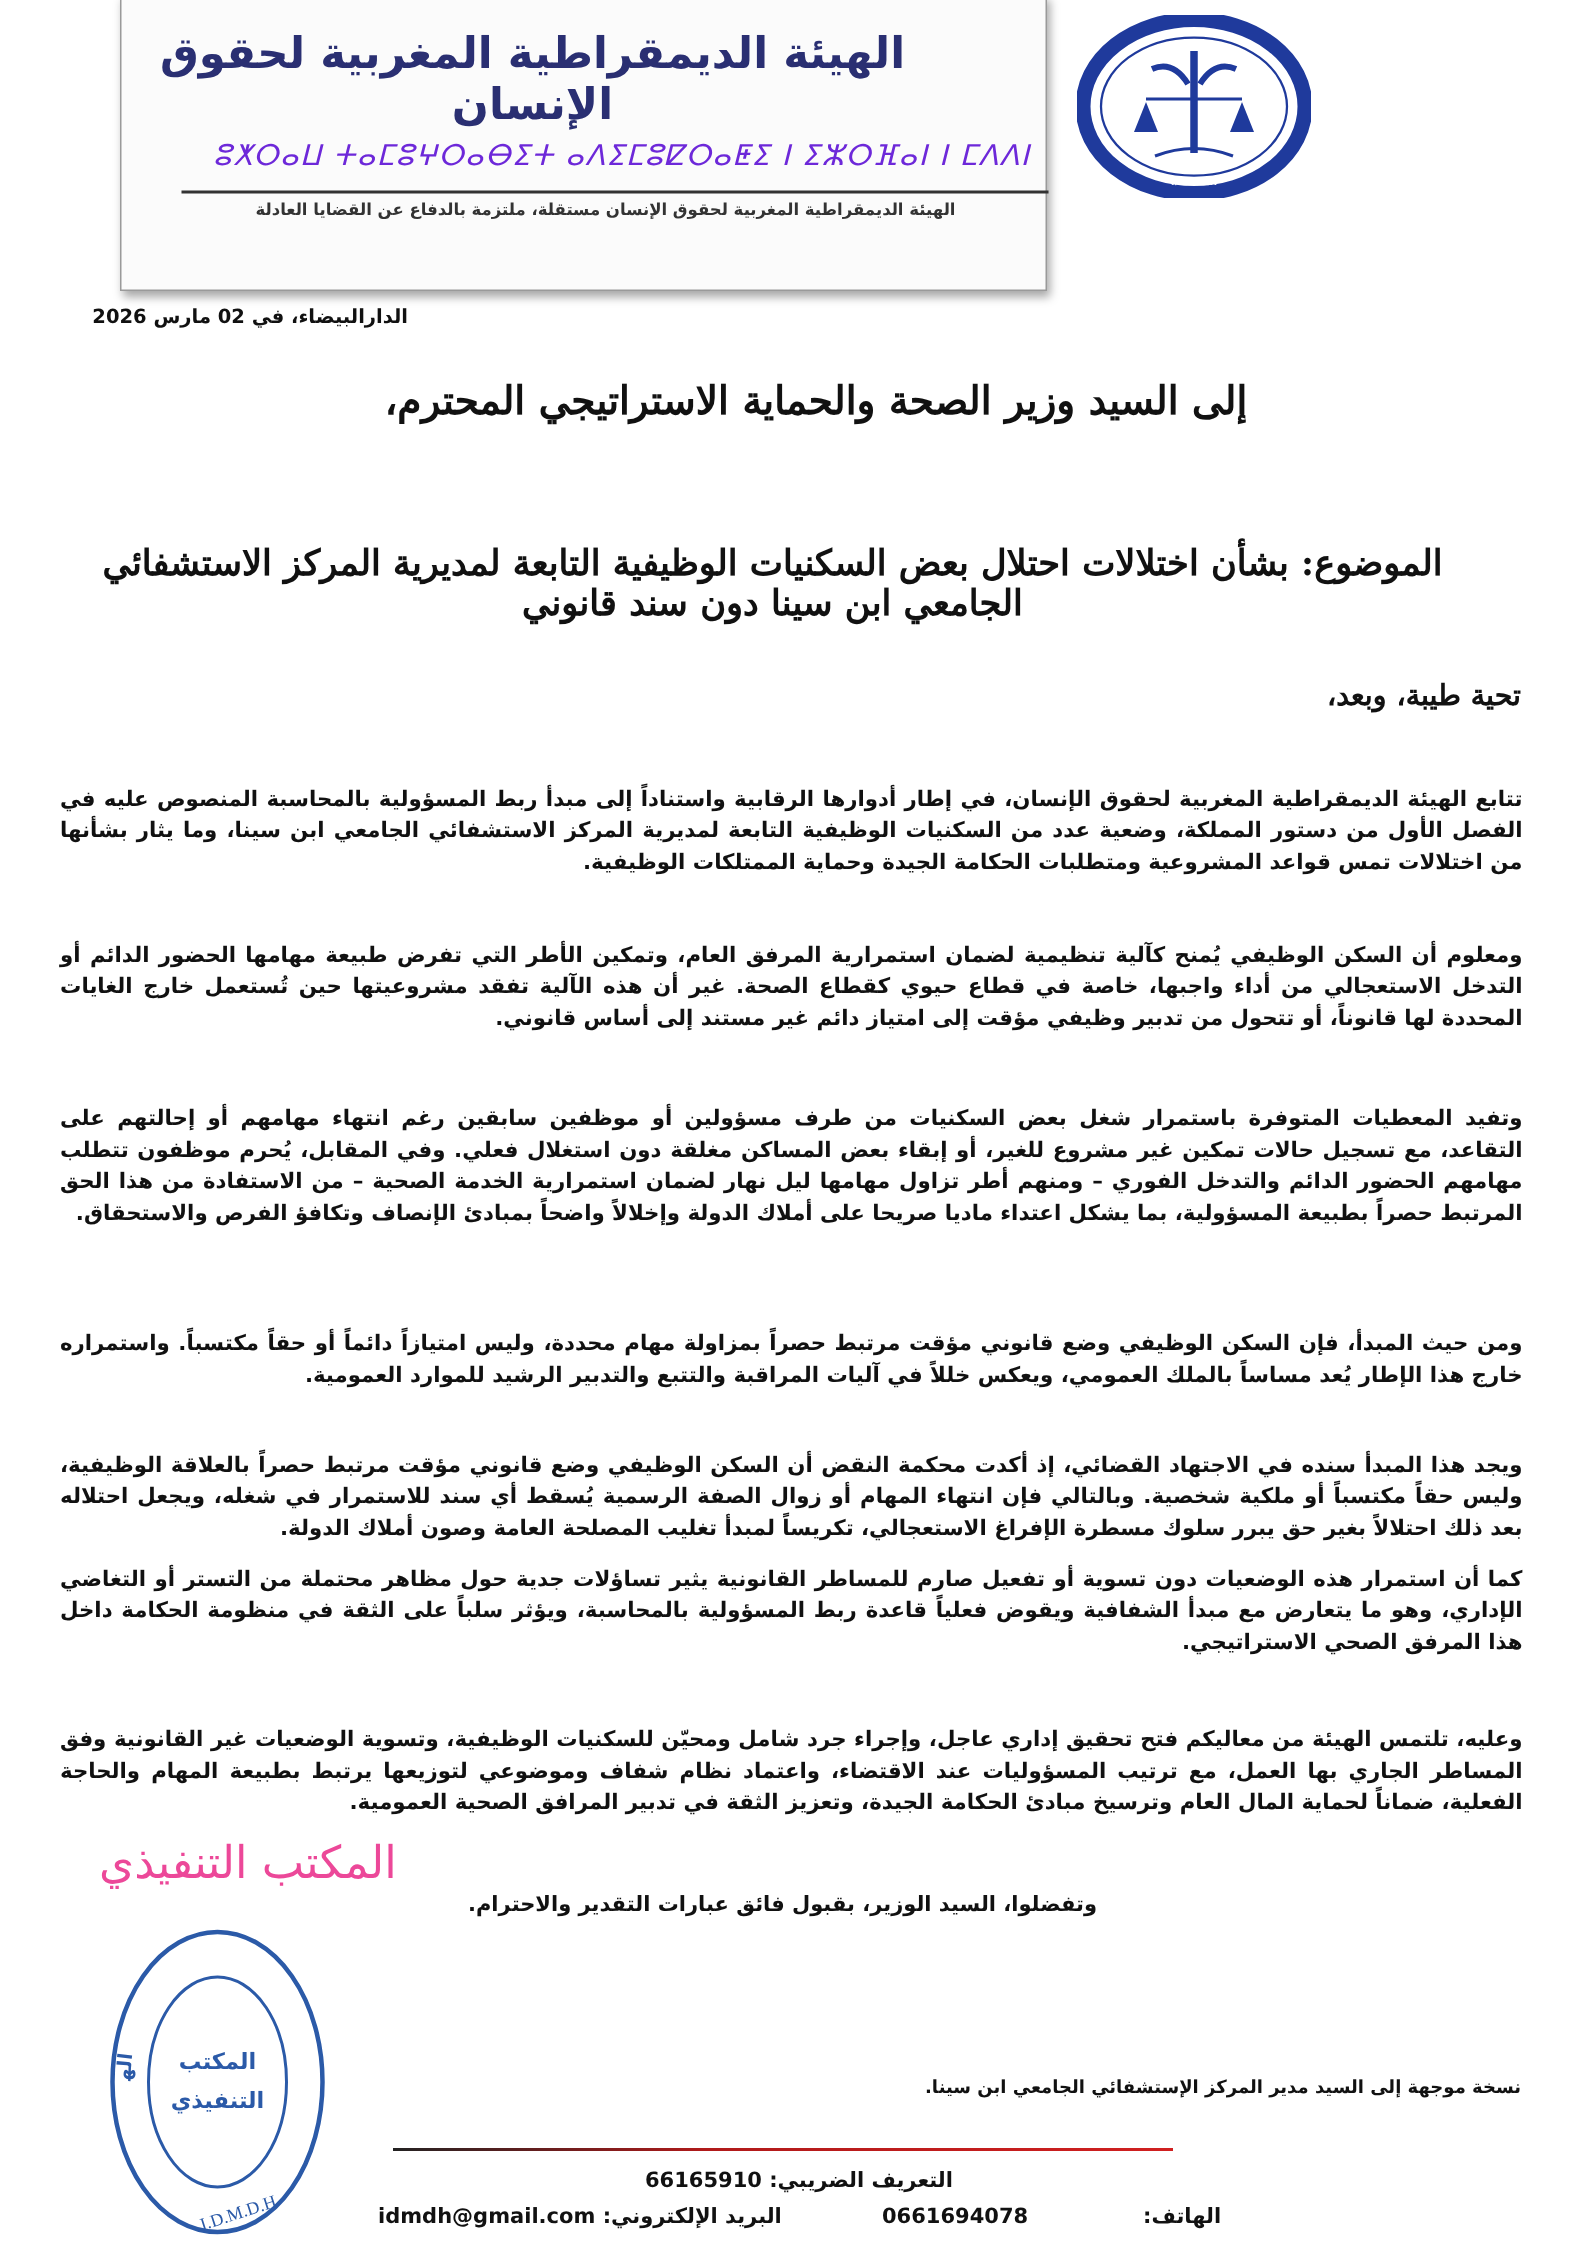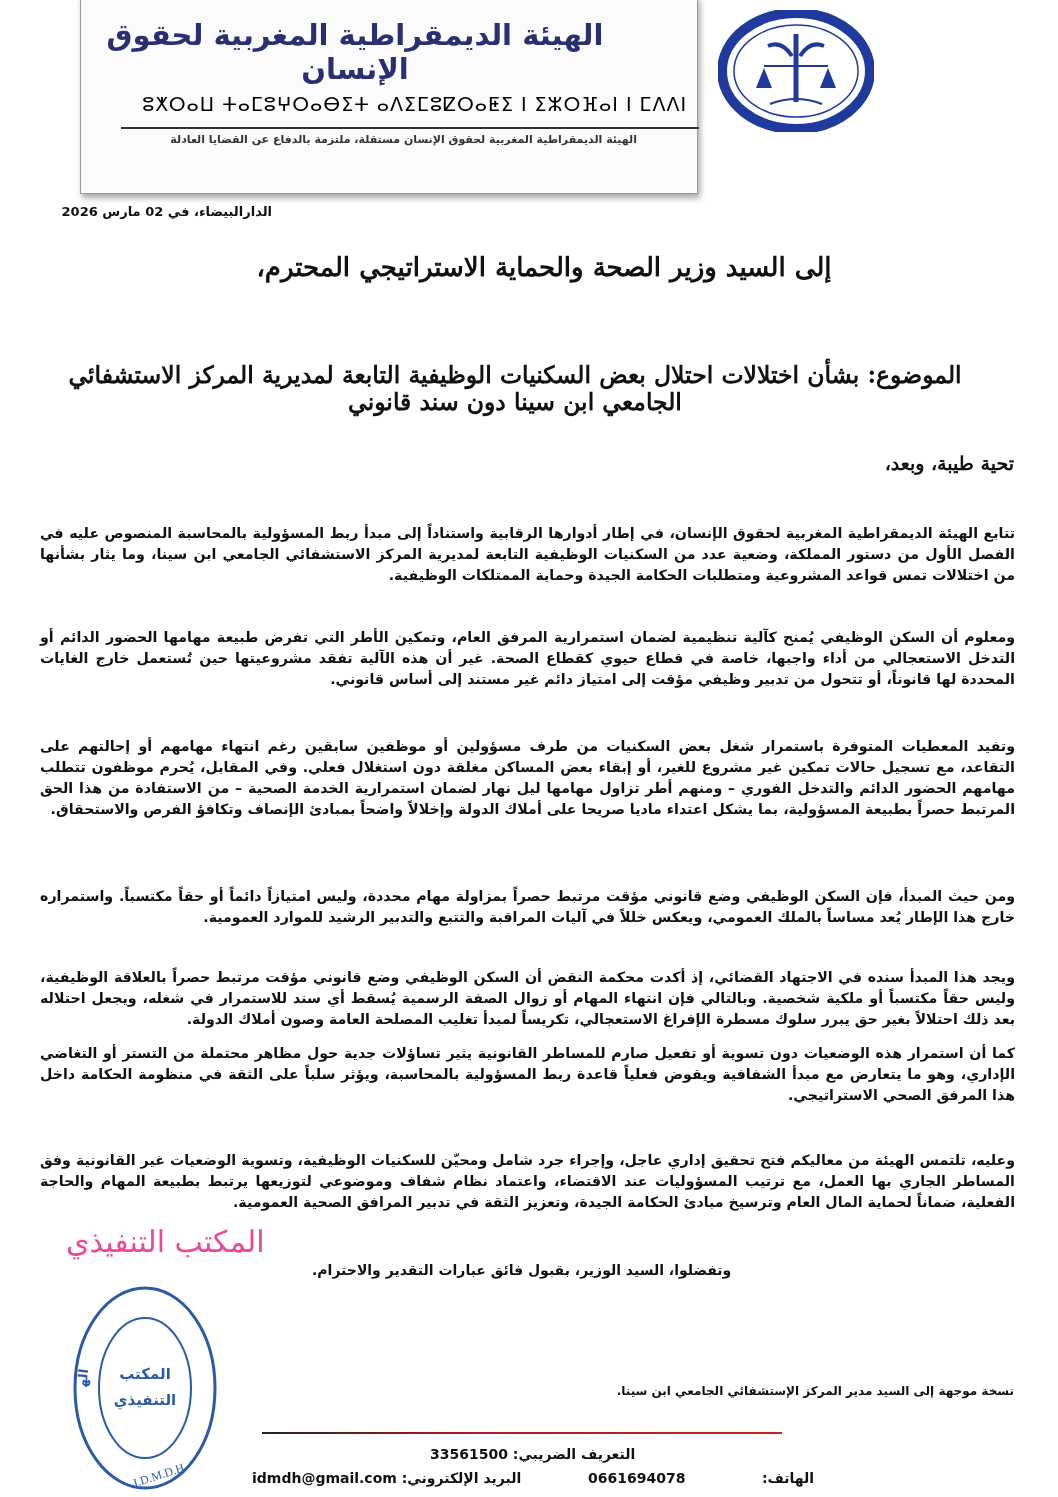--- a/index.html
+++ b/index.html
@@ -17,21 +17,21 @@
       font-family: "DejaVu Sans", sans-serif; font-weight: bold; font-size: 29px;
       color: #2a2f72; direction: rtl;
     }
     .lh-french {
       position: absolute; left: 0; right: 10px; top: 60px; text-align: right; padding-right: 10px;
       font-family: "Liberation Serif", serif; font-weight: bold; font-size: 21.5px; color: #7a2a2a;
       letter-spacing: -0.2px;
     }
     .lh-tifinagh {
       position: absolute; left: 44px; right: 10px; top: 97px; text-align: right;
-      font-family: "DejaVu Sans", sans-serif; font-size: 19px; color: #000000; letter-spacing: 1px;
+      font-family: "DejaVu Sans", sans-serif; font-size: 19px; color: #6d28d9; letter-spacing: 1px; font-style: italic;
     }
     .lh-rule {
       position: absolute; left: 40px; width: 578px; top: 131px; height: 2px; background: #333;
     }
     .lh-slogan {
       position: absolute; left: 60px; right: 40px; top: 137px; direction: rtl;
       font-size: 11px; font-weight: bold; color: #333; padding-right: 20px;
     }
     .logo {
       position: absolute; left: 718px; top: 10px; width: 156px; height: 122px;
@@ -152,20 +152,20 @@
   <text x="75" y="96" text-anchor="middle" font-family="DejaVu Sans, sans-serif" font-size="15" font-weight="bold" fill="#2b5aa8">المكتب</text>
   <text x="75" y="122" text-anchor="middle" font-family="DejaVu Sans, sans-serif" font-size="15" font-weight="bold" fill="#2b5aa8">التنفيذي</text>
   <text x="90" y="196" text-anchor="middle" font-family="Liberation Serif, serif" font-size="12" fill="#2b5aa8" transform="rotate(-18 90 196)">I.D.M.D.H</text>
 </svg>
 
 <div class="cc">نسخة موجهة إلى السيد مدير المركز الإستشفائي الجامعي ابن سينا.</div>
 
 <div class="footer-rule"></div>
 <div class="tax-id">
   <span>التعريف الضريبي:</span>
-  <span>33561500</span>
+  <span>66165910</span>
 </div>
 <div class="contact-row email">
   <span>البريد الإلكتروني:</span>
   <span>idmdh@gmail.com</span>
 </div>
 <div class="contact-row phone">0661694078</div>
 <div class="contact-row phone-label">الهاتف:</div>
 
 </body></html>

